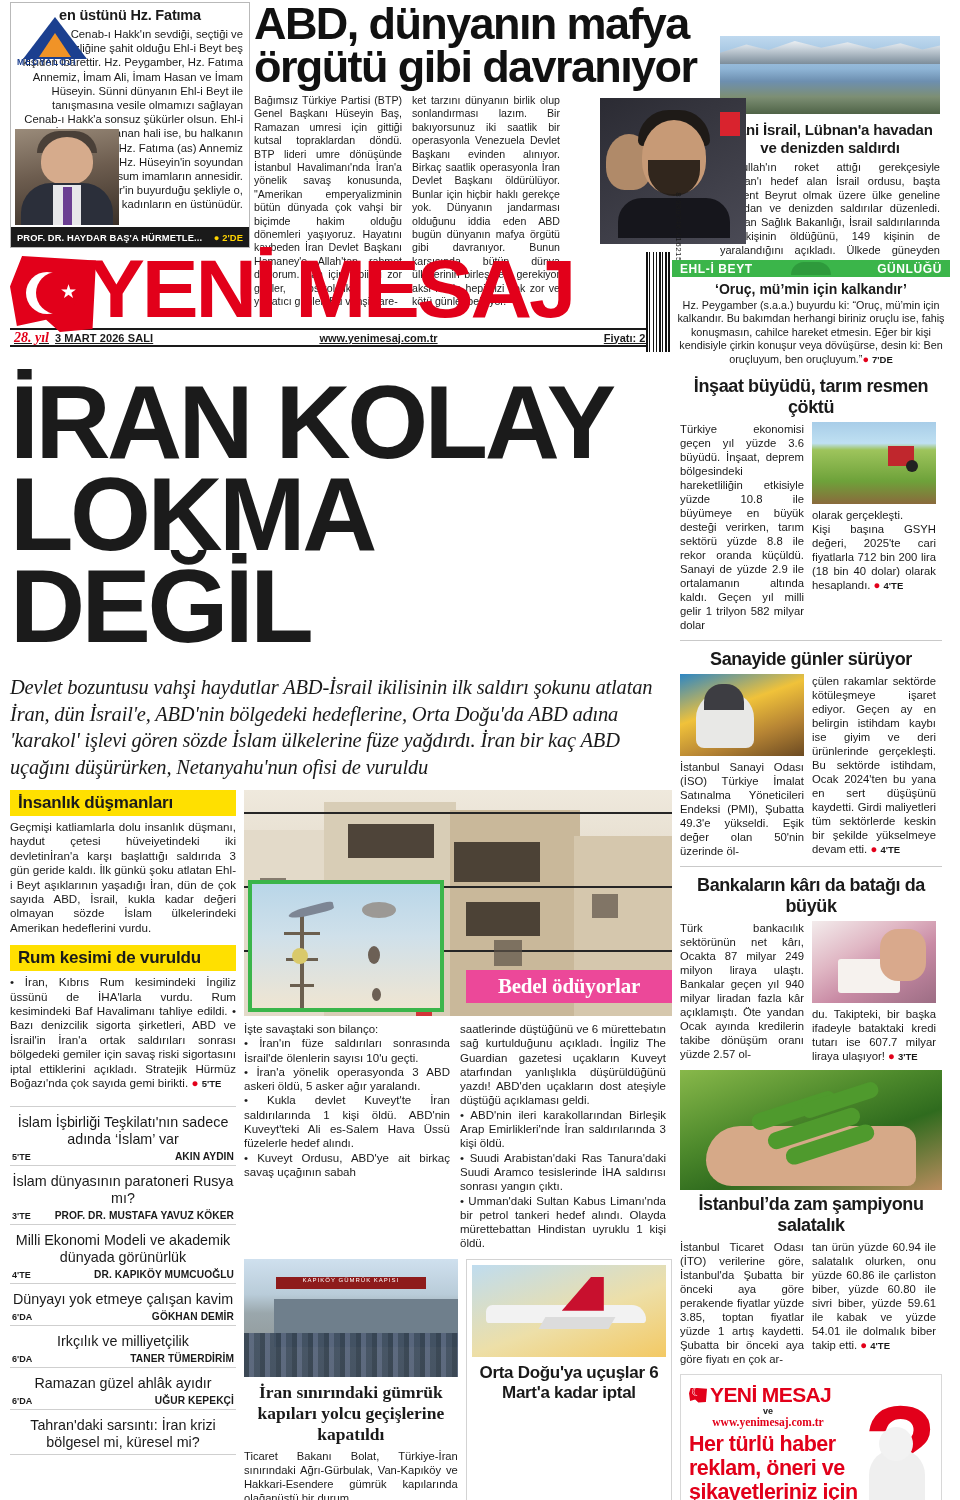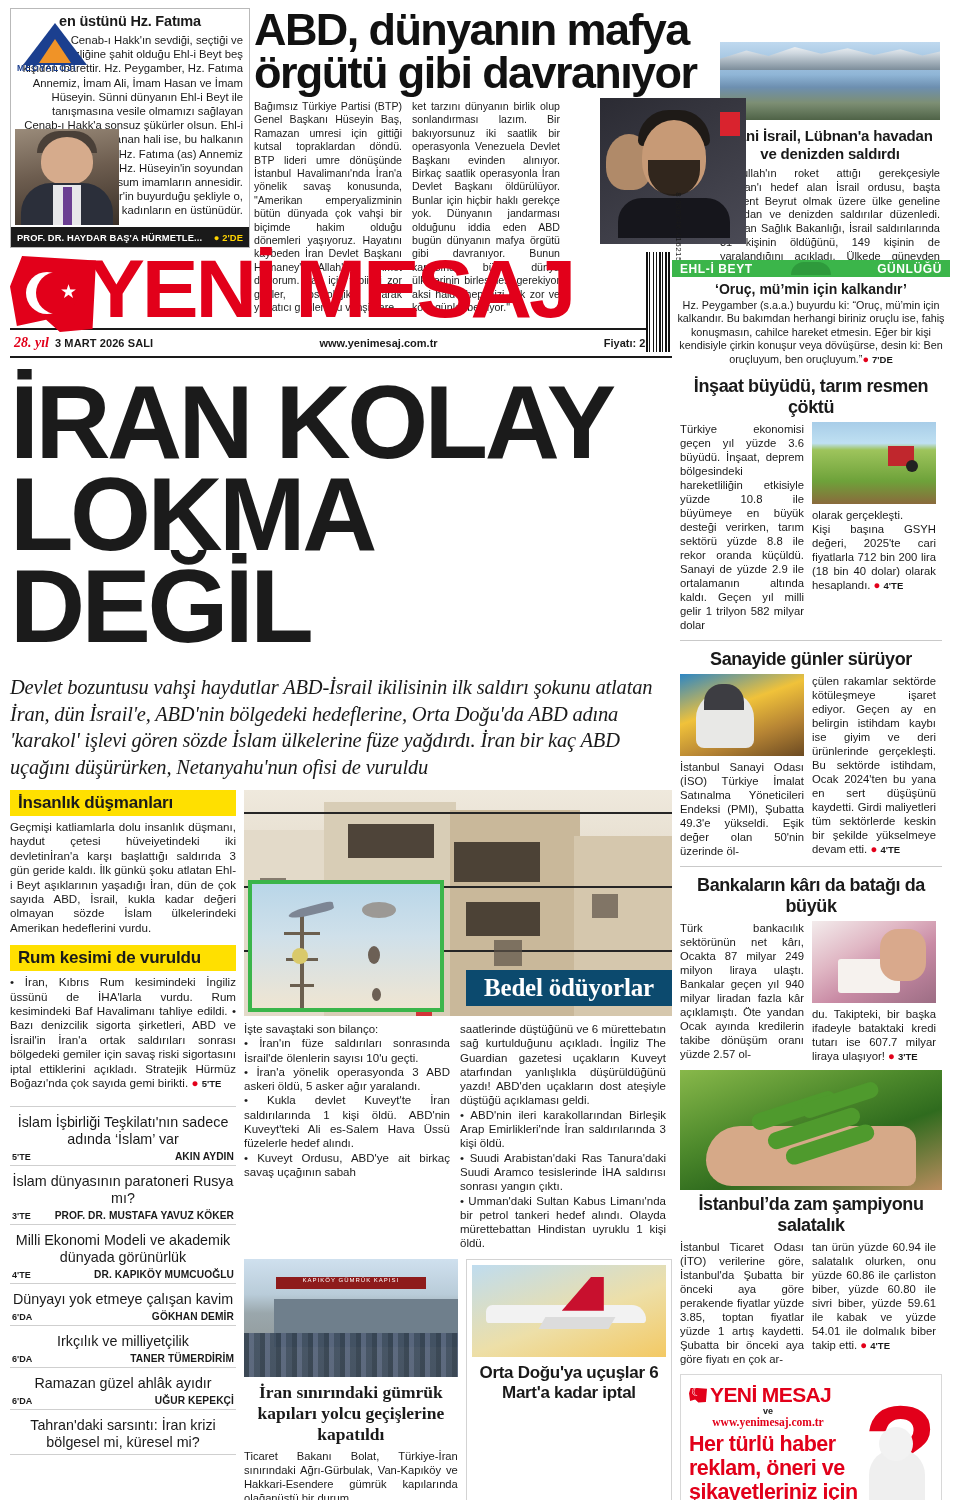--- a/index.html
+++ b/index.html
@@ -7,21 +7,21 @@
     width: 960px; height: 1500px;
     background: #ffffff;
     font-family: "Liberation Sans", sans-serif;
     color: #1a1a1a;
     overflow: hidden;
     position: relative;
   }
   .page { width: 960px; height: 1500px; position: relative; padding: 0 10px; }
 
   
-  .topstrip { display: flex; height: 248px; gap: 0; padding-top: 8px; }
+  .topstrip { display: flex; height: 248px; gap: 0; padding-top: 2px; }
   .top-left {
     width: 240px; border: 1px solid #b9b9b9; position: relative;
     padding: 4px 6px 0 6px; overflow: hidden;
   }
   .top-left-head {
     text-align: center; font-weight: bold; font-size: 14.5px;
     letter-spacing: -.2px; margin-bottom: 4px;
   }
   .tl-body {
     font-size: 11.3px; line-height: 14.2px; text-align: justify;
@@ -108,21 +108,21 @@
   .flag .star { position:absolute; left:50px; top:26px; color:#fff; font-size:19px; line-height:19px;}
   .logotype { font-size: 82px; line-height: 78px; font-weight: bold; color:#e2001a;
     letter-spacing:-3px; font-family:"Liberation Sans", sans-serif;
     transform: scaleX(1.04); transform-origin:left; margin-left:-8px; }
   .barcode { position:absolute; right:278px; top:2px; width:26px; height:100px;
     background: repeating-linear-gradient(90deg,#111 0 1.5px,#fff 1.5px 3px,#111 3px 4px,#fff 4px 6.5px);}
   .barcode .num { position:absolute; right:-11px; top:10px; transform:rotate(90deg);
     transform-origin:right top; font-size:8px; letter-spacing:.5px; white-space:nowrap;}
   .dateline { display:flex; align-items:center; gap:6px; margin-top:-4px;
     border-top:2px solid #1a1a1a; border-bottom:2px solid #1a1a1a;
-    width:662px; height:30px; padding:0 4px; }
+    width:662px; height:19px; padding:0 4px;text-decoration:underline; }
   .dl-yil { color:#e2001a; font-family:"Liberation Serif", serif; font-style:italic;
     font-weight:bold; font-size:14px; }
   .dl-date { font-size:11px; font-weight:bold; letter-spacing:.1px; }
   .dl-web { flex:1; text-align:center; font-size:11px; font-weight:bold; }
   .dl-price { font-size:11px; font-weight:bold; }
 
   
   .ehlibeyt { position:absolute; right:0; top:10px; width:278px; }
   .eb-bar { height:17px; background:#3bb54a; color:#fff; display:flex;
     align-items:center; justify-content:space-between; padding:0 8px;
@@ -182,21 +182,21 @@
     border:4px solid #3bb54a; overflow:hidden;
     background:linear-gradient(180deg,#b9d6e8 0%,#cfe0ea 42%,#efe5d2 100%); }
   .pi-tower { position:absolute; left:30px; bottom:0; width:42px; height:94px; }
   .pi-tower i { position:absolute; background:#6b5f4f; }
   .pi-jet { position:absolute; left:36px; top:22px; width:46px; height:9px;
     background:#7d8694; border-radius:50% 20% 20% 50%; transform:rotate(-14deg); }
   .pi-smoke { position:absolute; left:110px; top:18px; width:34px; height:16px;
     background:#8e8378; border-radius:50%; opacity:.75; }
   .pi-dot { position:absolute; background:#6c6055; border-radius:50%; }
 
-  .greenbar { background:#0c4a6e; color:#fff; font-weight:bold; font-size:25px;
+  .greenbar { background:#ec4899; color:#fff; font-weight:bold; font-size:21px;
     font-family:"Liberation Serif", serif; padding:4px 10px; text-align:center;
     letter-spacing:-.2px; }
   .c2 { display:flex; gap:10px; margin-top:6px; }
   .c2 > div { width:206px; font-size:11.5px; line-height:14.3px; text-align:justify; }
 
   
   .rightcol { width: 262px; }
   .r-head { text-align:center; font-weight:bold; font-size:18px; line-height:21px;
     letter-spacing:-.4px; margin-bottom:4px; }
   .r-split { display:flex; gap:8px; }

